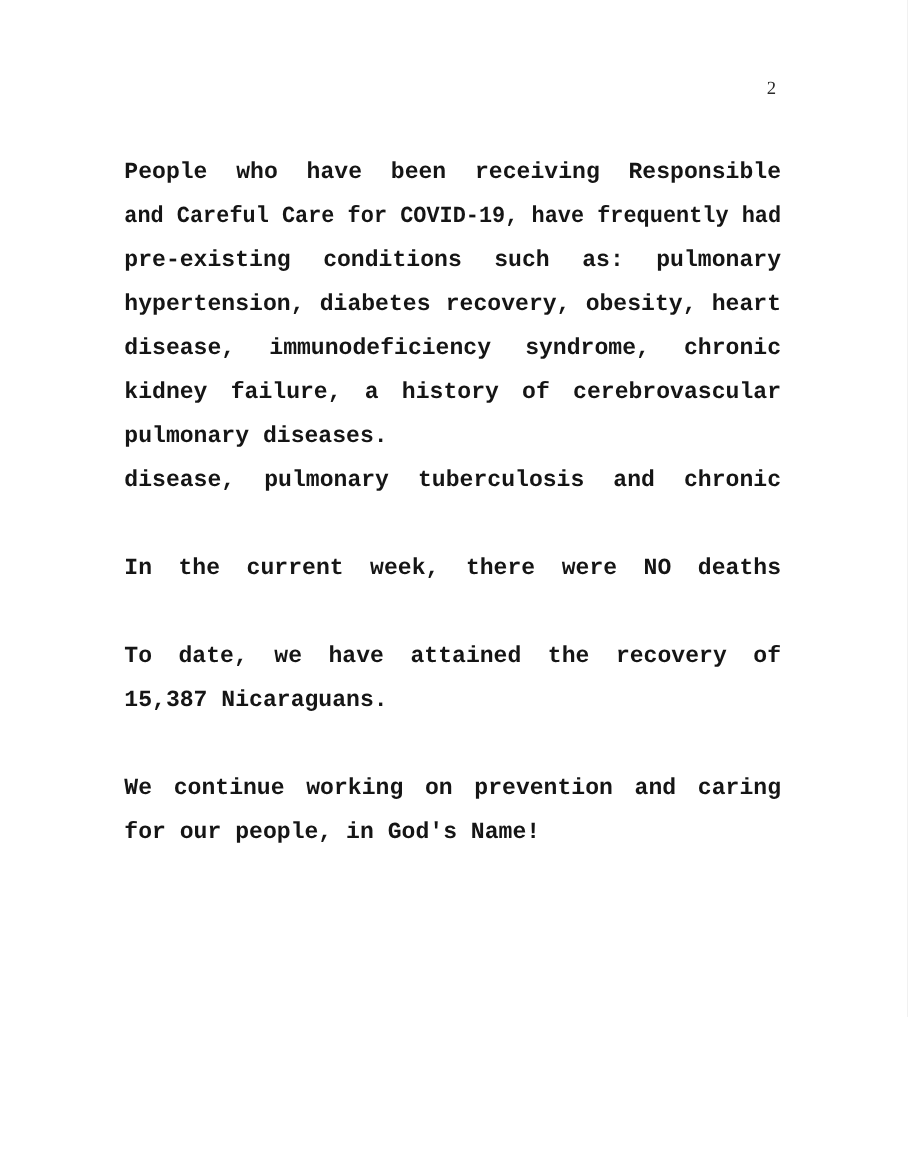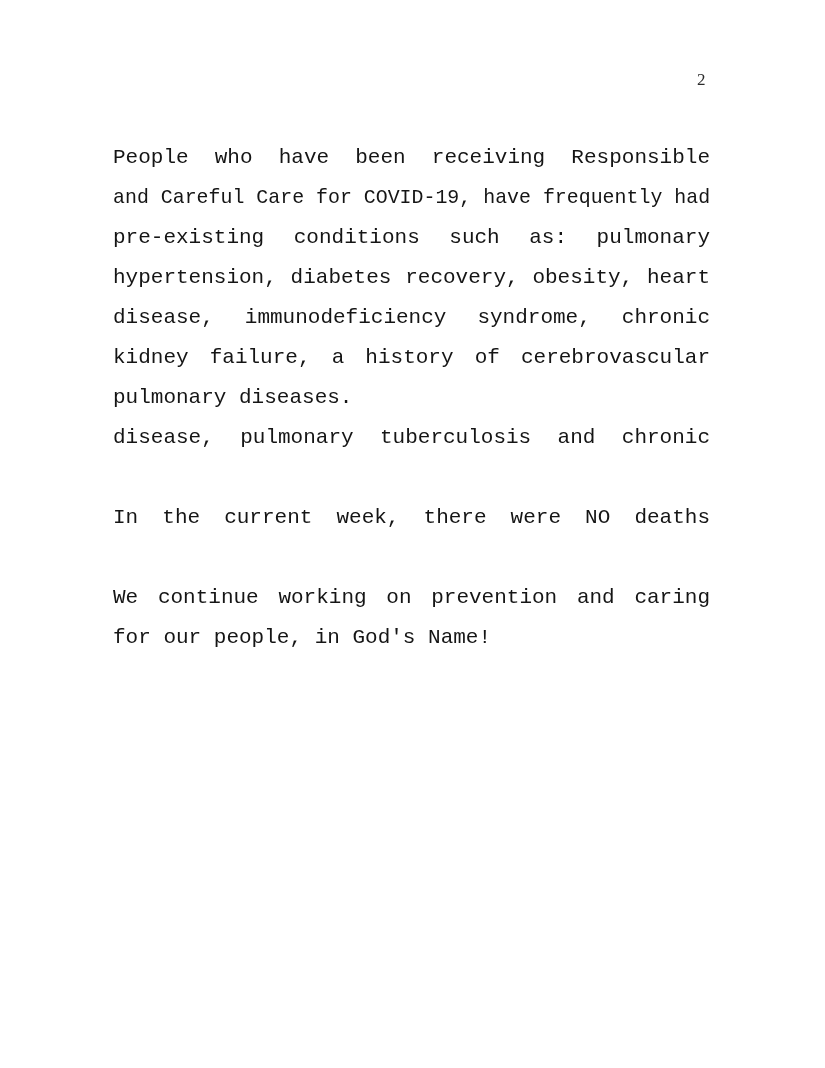--- a/index.html
+++ b/index.html
@@ -28,21 +28,21 @@
     font-family: "Liberation Serif", "DejaVu Serif", serif;
     font-size: 17px;
     line-height: 20px;
     color: var(--pageNumber);
   }
   .textblock {
     position: absolute;
     left: 113px;
     top: 138px;
     width: 597px;
-    font-weight: normal;
+    font-weight: bold;
     font-size: 21px;
     line-height: 40px;
     color: var(--text);
     -webkit-font-smoothing: antialiased;
   }
   .para {
     margin: 0 0 40px 0;
   }
   .para:last-child { margin-bottom: 0; }
   .line {
@@ -71,20 +71,24 @@
       <div class="line j">disease, immunodeficiency syndrome, chronic</div>
       <div class="line j">kidney failure, a history of cerebrovascular</div>
       <div class="line">pulmonary diseases.</div>
       <div class="line j">disease, pulmonary tuberculosis and chronic</div>
     </div>
 
     <div class="para">
       <div class="line j">In the current week, there were NO deaths</div>
     </div>
 
+    <div class="para">
+      <div class="line j">To date, we have attained the recovery of</div>
+      <div class="line">15,387 Nicaraguans.</div>
+    </div>
 
     <div class="para">
       <div class="line j">We continue working on prevention and caring</div>
       <div class="line">for our people, in God's Name!</div>
     </div>
 
   </div>
 </div>
 
 </body></html>

